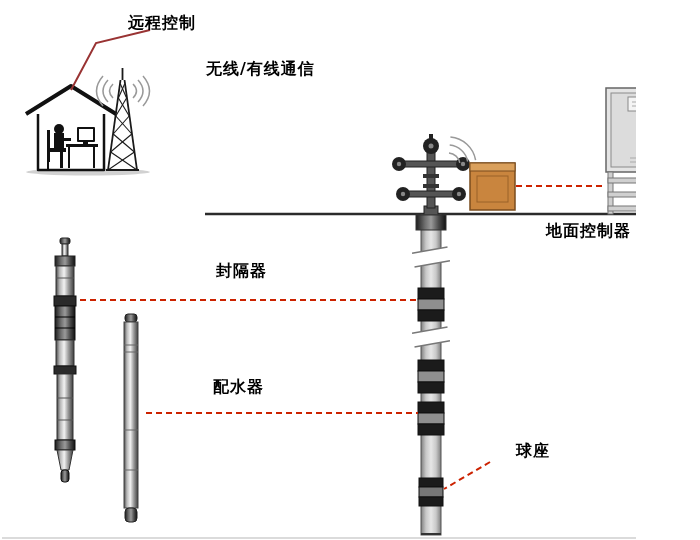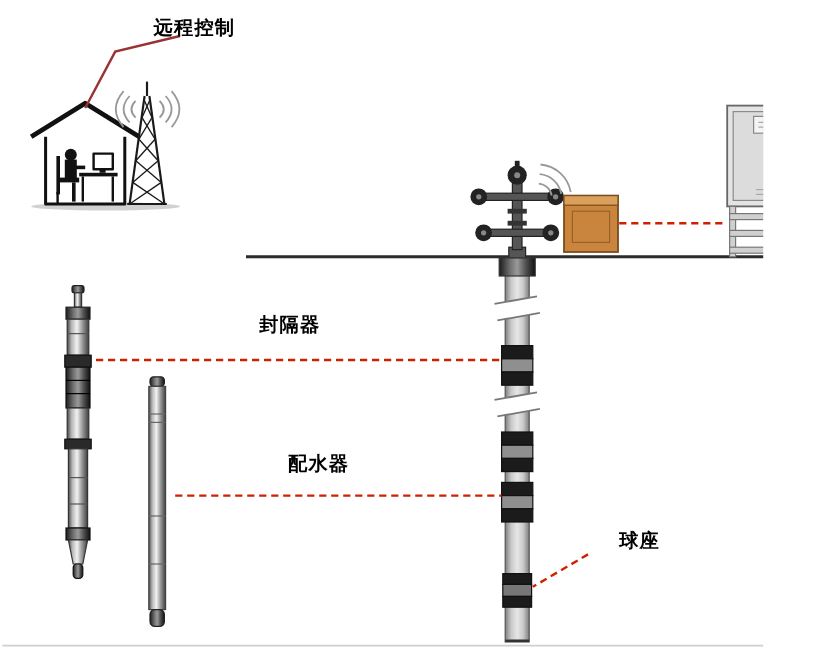--- a/index.html
+++ b/index.html
@@ -225,16 +225,18 @@
     </g>
 
     <path d="M150,30 L96,43 L71,90" fill="none" stroke="#993333" stroke-width="2"></path>
     <line x1="80" y1="300" x2="418" y2="300" stroke="#cc2200" stroke-width="2" stroke-dasharray="6 4"></line>
     <line x1="146" y1="413" x2="418" y2="413" stroke="#cc2200" stroke-width="2" stroke-dasharray="6 4"></line>
     <line x1="516" y1="186" x2="604" y2="186" stroke="#cc2200" stroke-width="2" stroke-dasharray="6 4"></line>
     <line x1="490" y1="462" x2="444" y2="489" stroke="#cc2200" stroke-width="2" stroke-dasharray="6 4"></line>
   </svg>
 
   <div class="lbl" style="left:128px;top:13px">远程控制</div>
+  <div class="lbl" style="left:206px;top:59px">无线/有线通信</div>
+  <div class="lbl" style="left:546px;top:221px">地面控制器</div>
   <div class="lbl" style="left:216px;top:261px">封隔器</div>
-  <div class="lbl" style="left:240px;top:377px">配水器</div>
+  <div class="lbl" style="left:213px;top:377px">配水器</div>
   <div class="lbl" style="left:516px;top:441px">球座</div>
 </div>
 
 </body></html>

